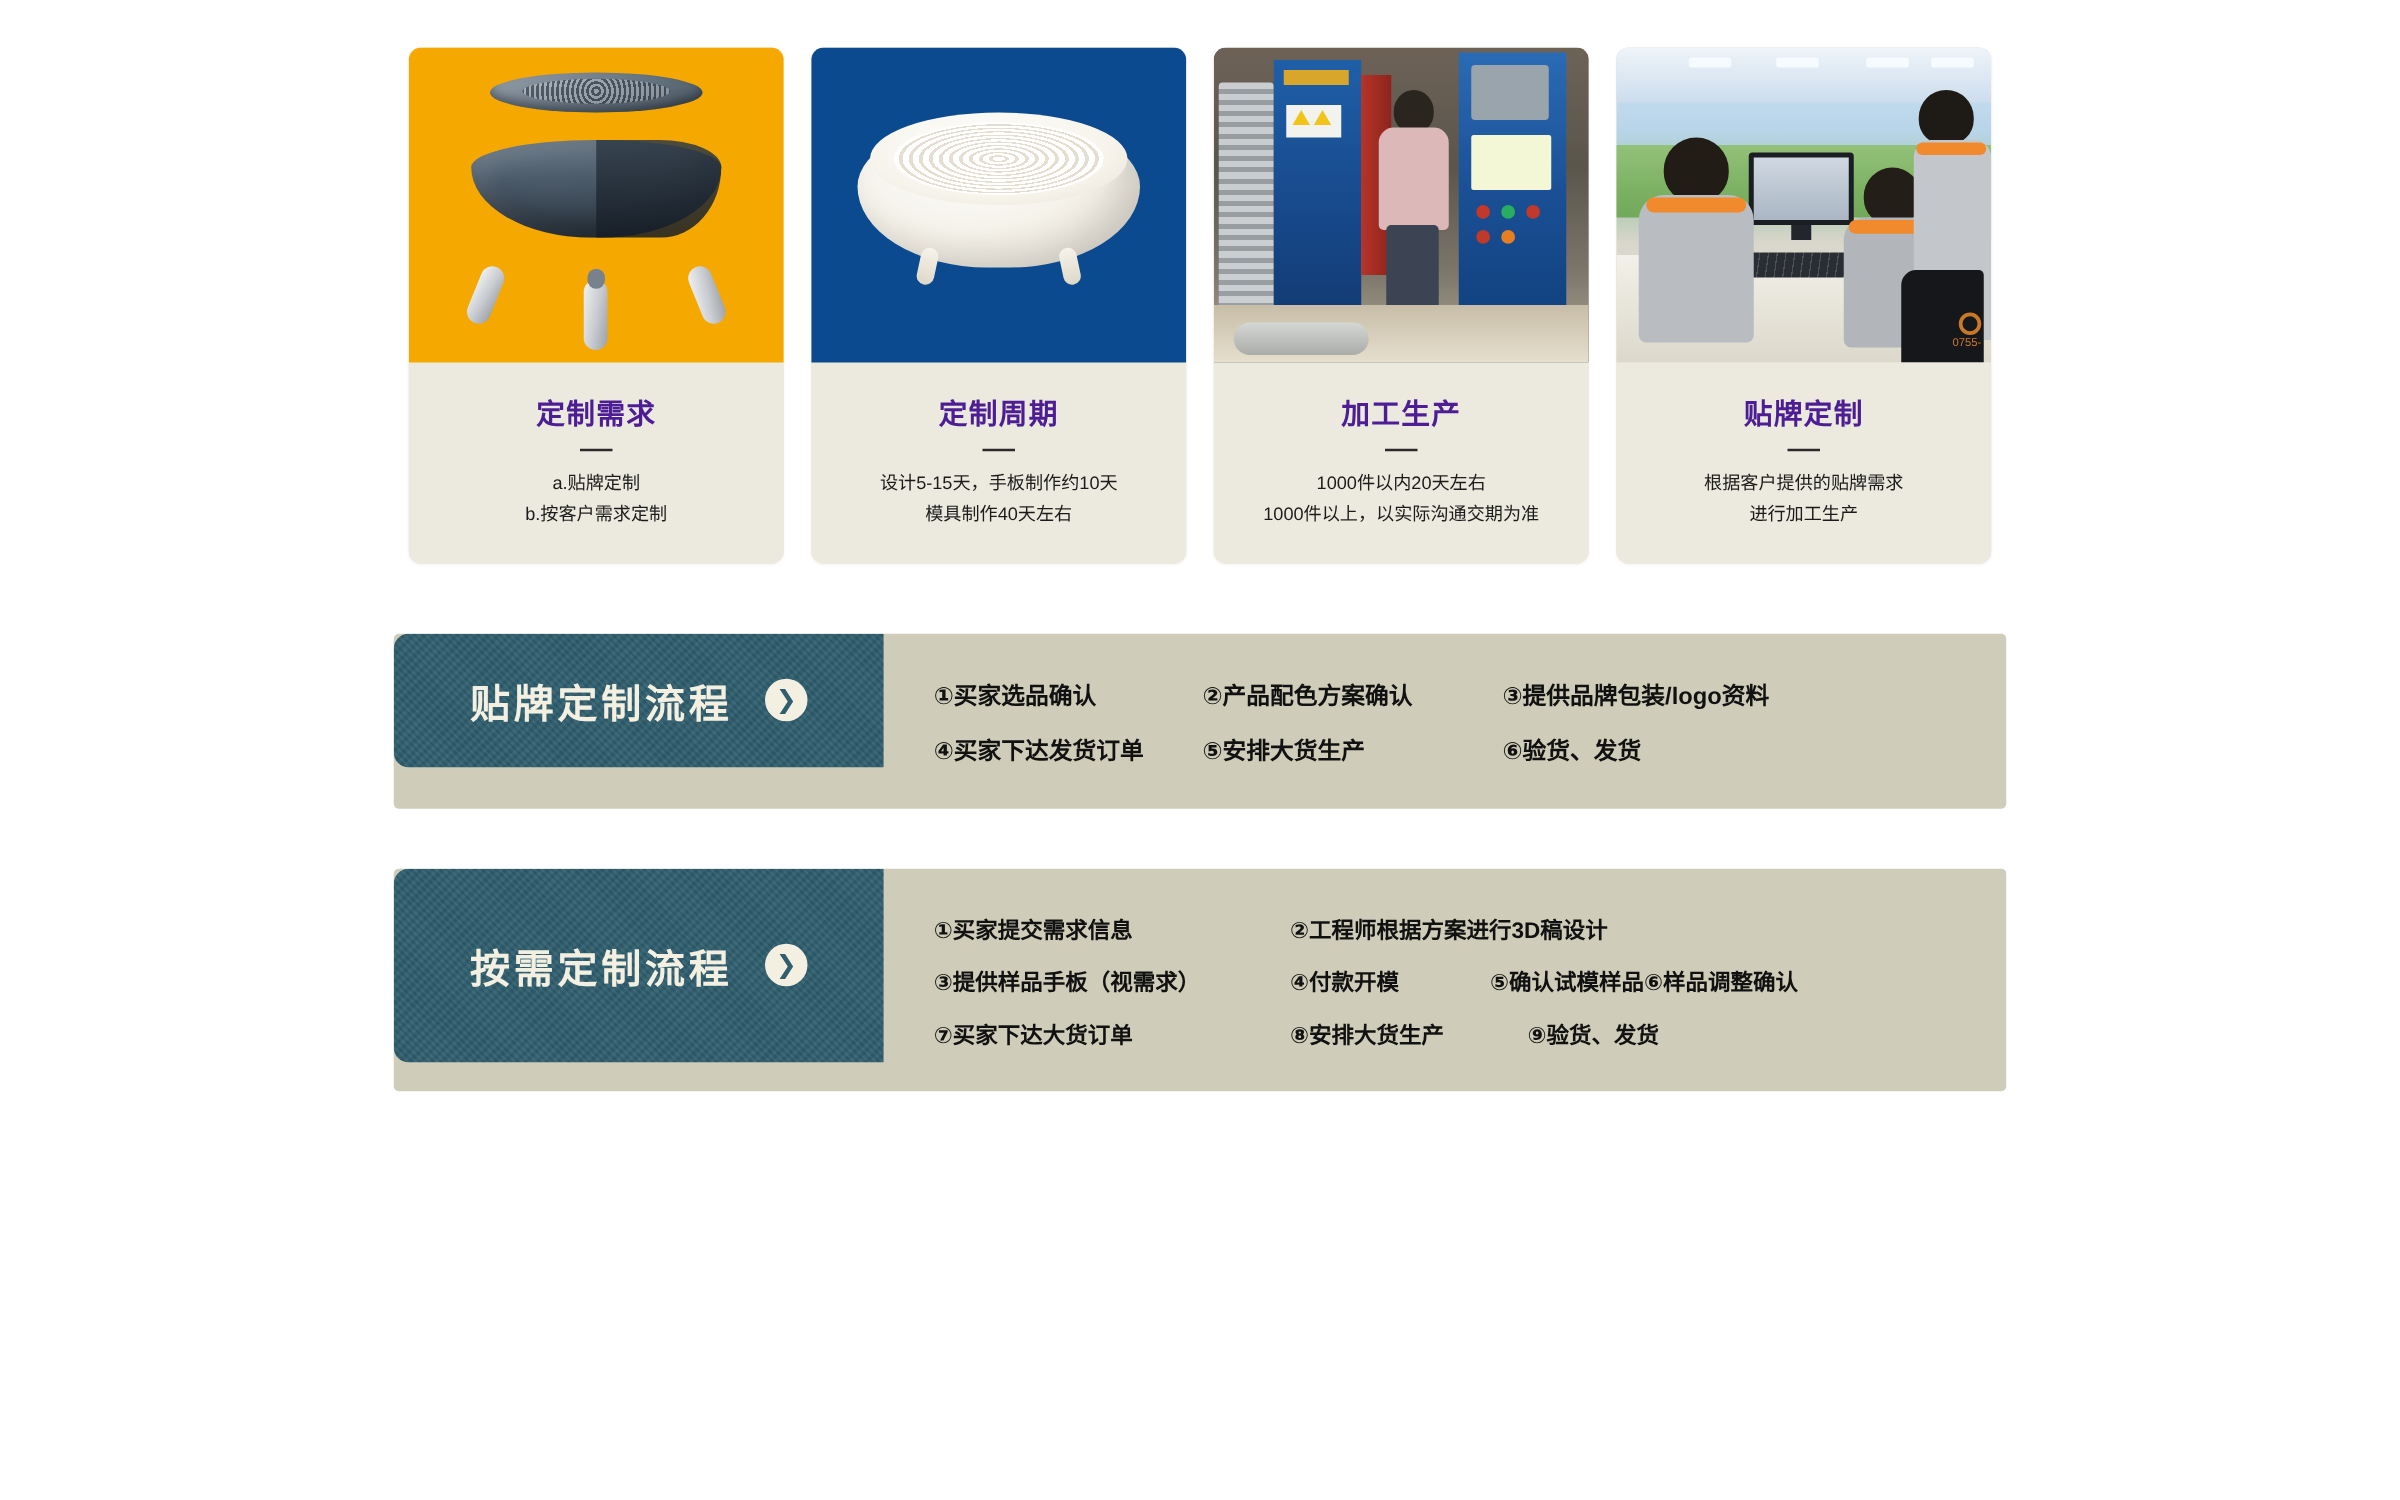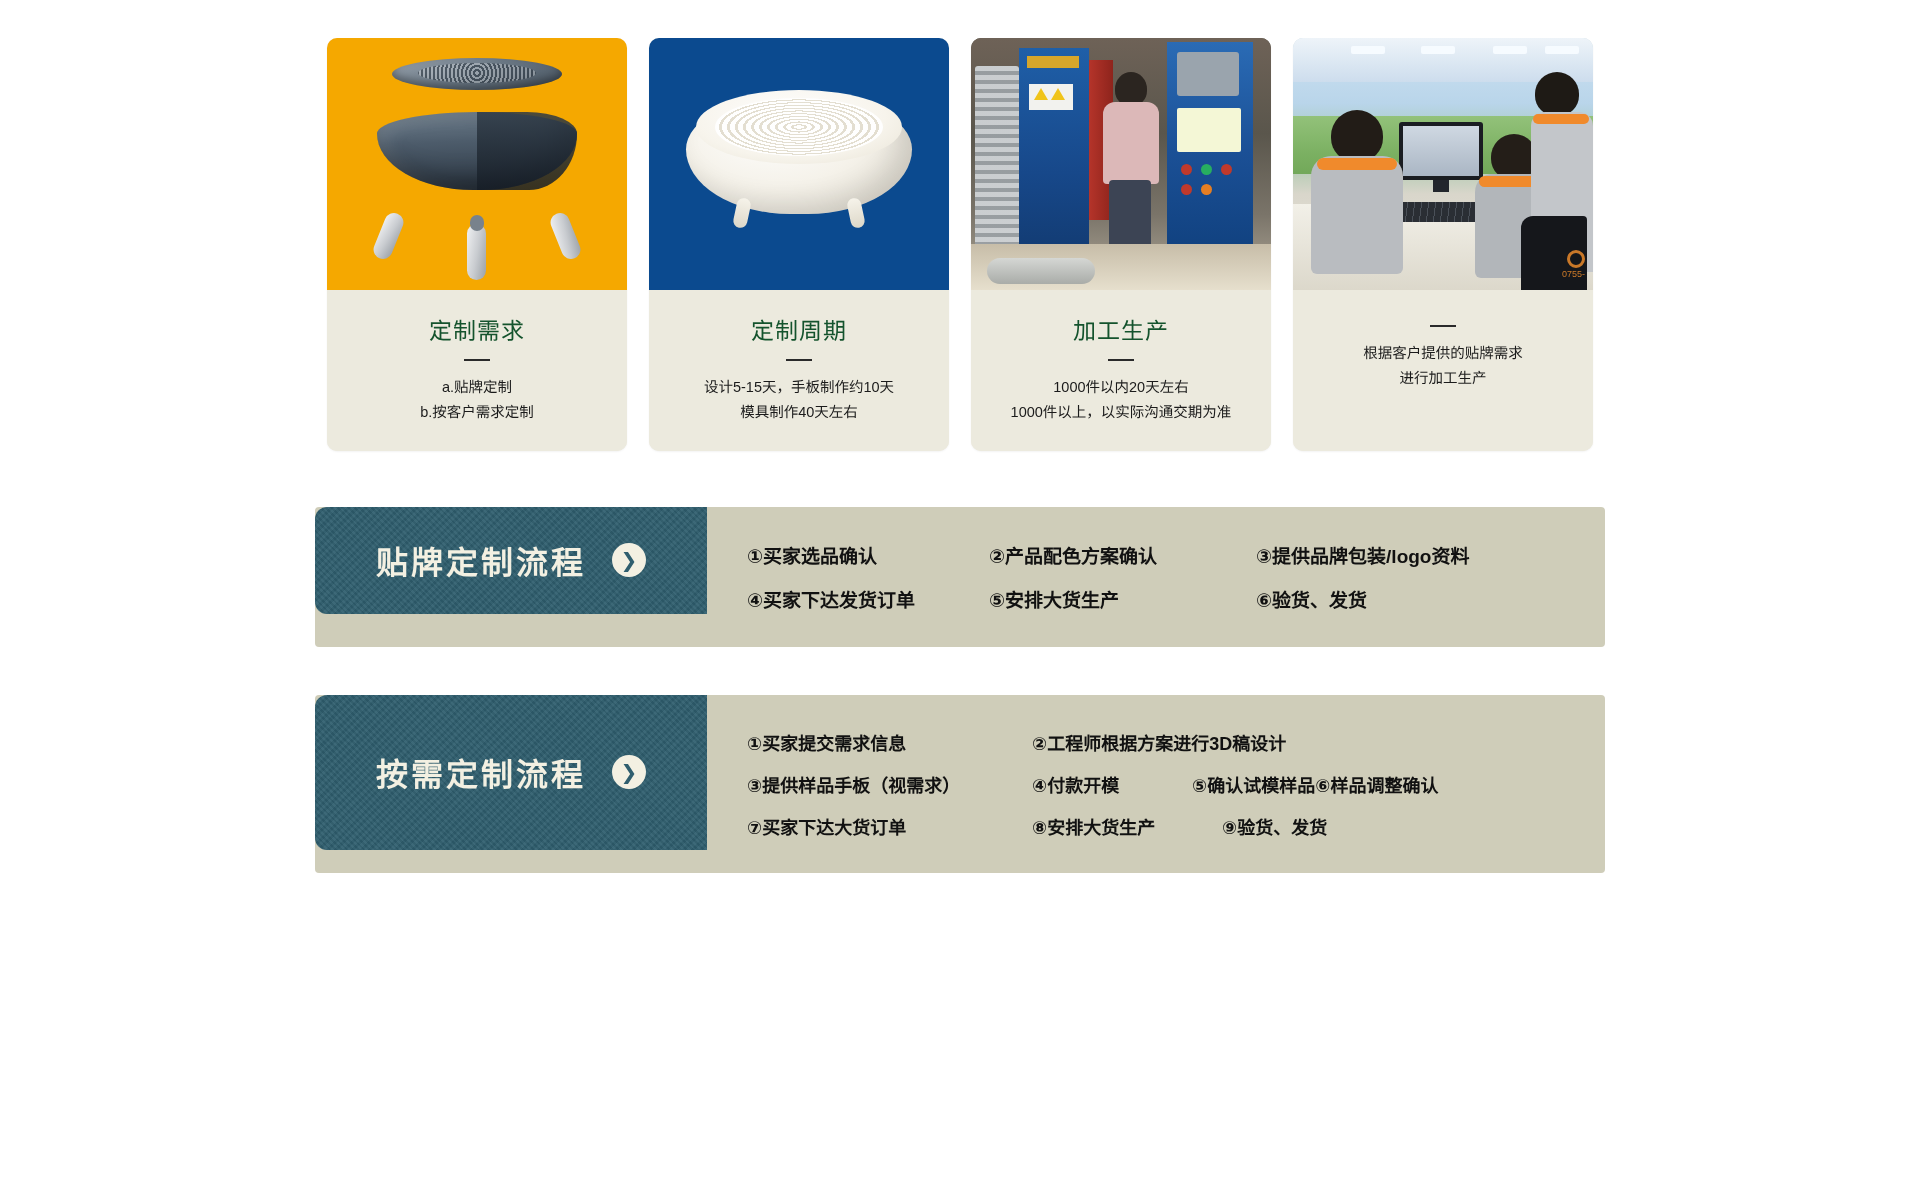--- a/index.html
+++ b/index.html
@@ -38,21 +38,21 @@
     display: flex; flex-direction: column;
   }
   .card-media { height: 252px; position: relative; overflow: hidden; }
   .card-body {
     flex: 1 1 auto;
     padding: 22px 14px 26px;
     text-align: center;
     background: #eceade;
   }
   .card-title {
-    font-size: 23px; font-weight: 400; color: #14532d; letter-spacing: 1px;
+    font-size: 23px; font-weight: 700; color: #4c1d95; letter-spacing: 1px;
   }
   .card-rule {
     width: 26px; height: 2px; background: #2a2a2a;
     margin: 13px auto 14px;
   }
   .card-desc { font-size: 14.5px; color: #1b1b1b; line-height: 1.72; text-align: center; }
 
   
   .media-orange { background: #f5a800; }
   .media-blue   { background: #0b4a8f; }
@@ -232,21 +232,21 @@
     background: #f3f0e2; color: #2f5e6e;
     display:flex; align-items:center; justify-content:center;
     font-size: 20px; font-weight: 700; line-height:1;
   }
   .banner-steps {
     flex: 1 1 auto; padding: 26px 0 26px 40px;
     display:flex; flex-direction:column; justify-content:center;
   }
   .step-row { display:flex; align-items:center; }
   .banner-1 .banner-label { height: 107px; }
-  .banner-1 .step-row { height: 44px; gap: 27px; }
+  .banner-1 .step-row { height: 44px; }
   .banner-1 .step { font-size: 19px; color:#111; font-weight:700; }
   .banner-1 .step:nth-child(1){ width: 215px; }
   .banner-1 .step:nth-child(2){ width: 240px; }
   .banner-2 .banner-label { height: 155px; }
   .banner-2 .step-row { height: 42px; }
   .banner-2 .step { font-size: 18px; color:#111; font-weight:700; }
   .r2a .step:nth-child(1){ width: 285px; }
   .r2b .step:nth-child(1){ width: 285px; }
   .r2b .step:nth-child(2){ width: 160px; }
   .r2c .step:nth-child(1){ width: 285px; }
@@ -368,20 +368,21 @@
               <div class="c"></div>
             </div>
           <div class="ph4-chair"></div>
           <div class="ph4-wm">
             <div class="ring"></div>
             <span>0755-</span>
           </div>
         </div>
       </div>
       <div class="card-body">
+        <div class="card-title">贴牌定制</div>
         <div class="card-rule"></div>
         <div class="card-desc">
           <div>根据客户提供的贴牌需求</div>
           <div>进行加工生产</div>
         </div>
       </div>
     </div>
 
   </div>
 

